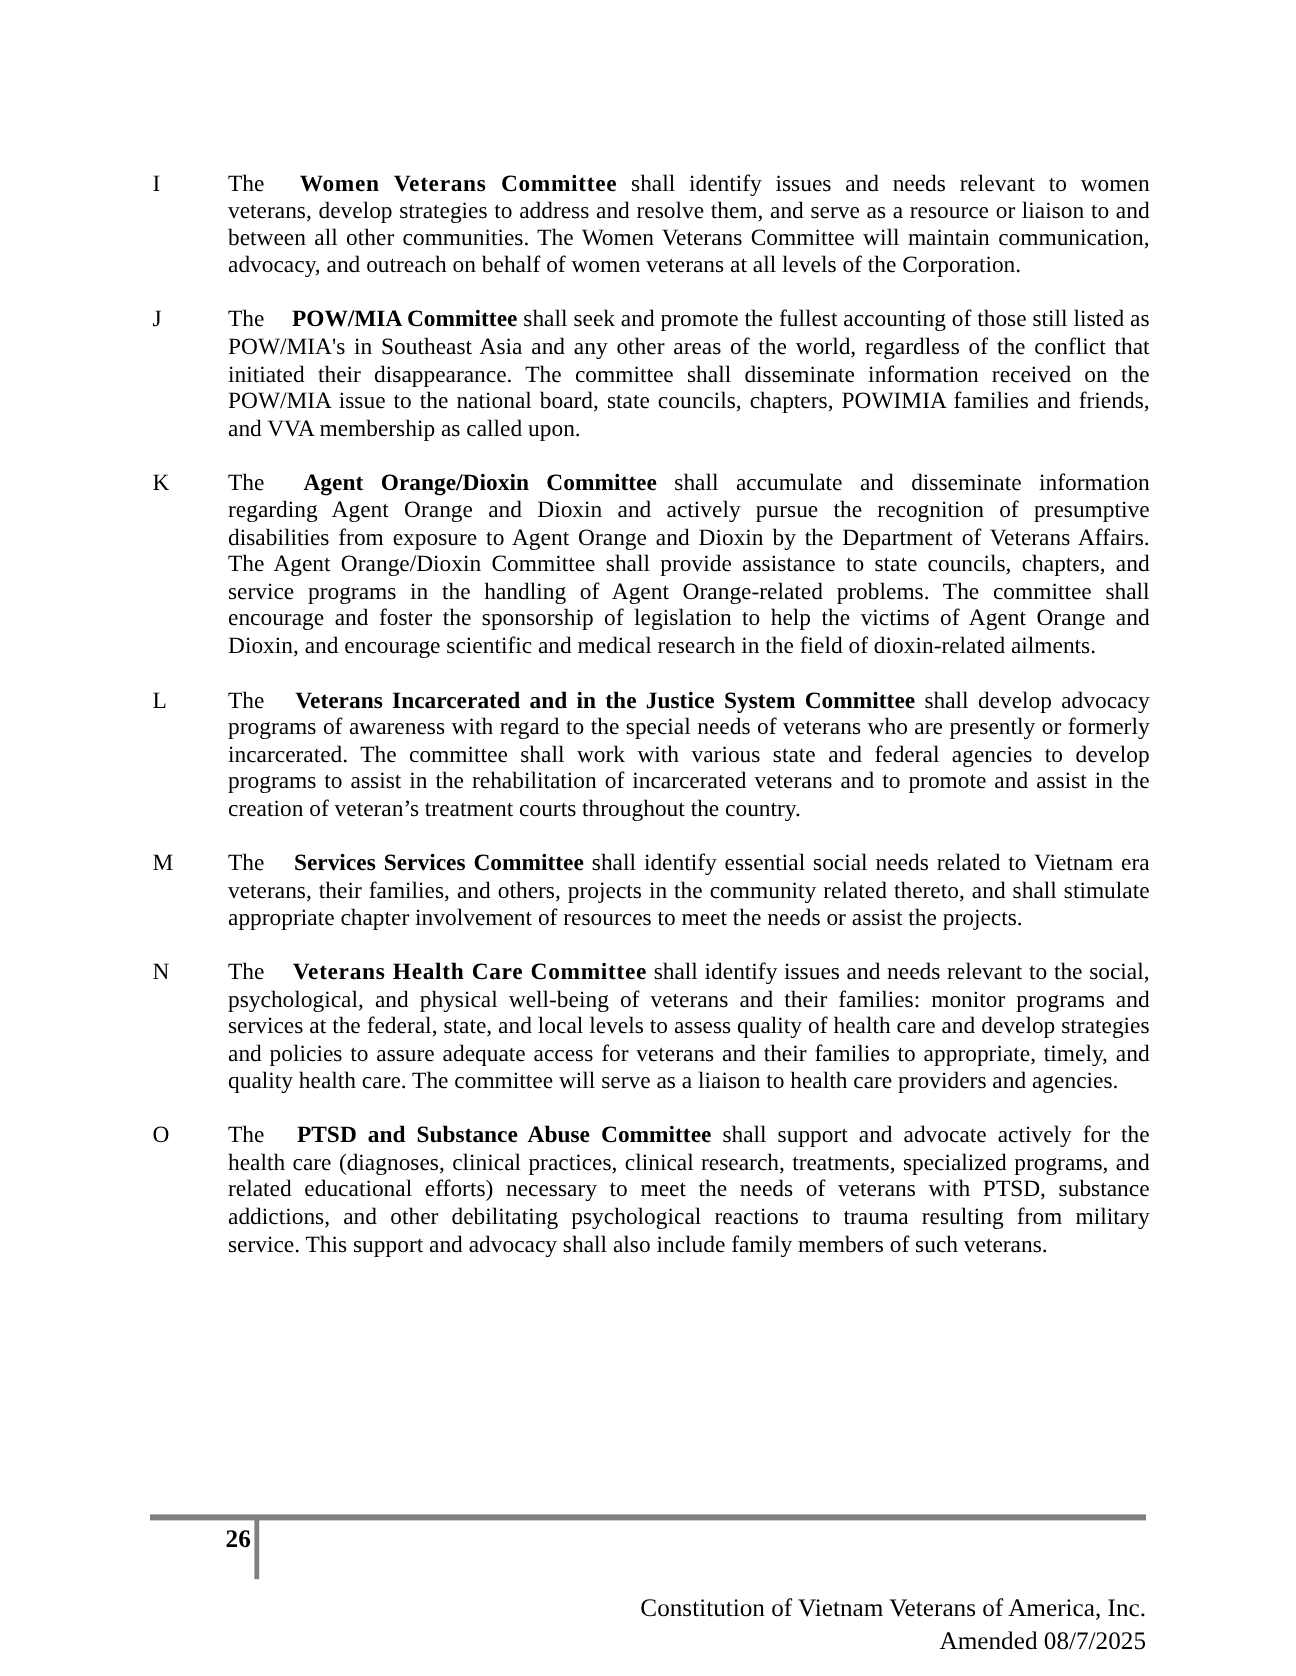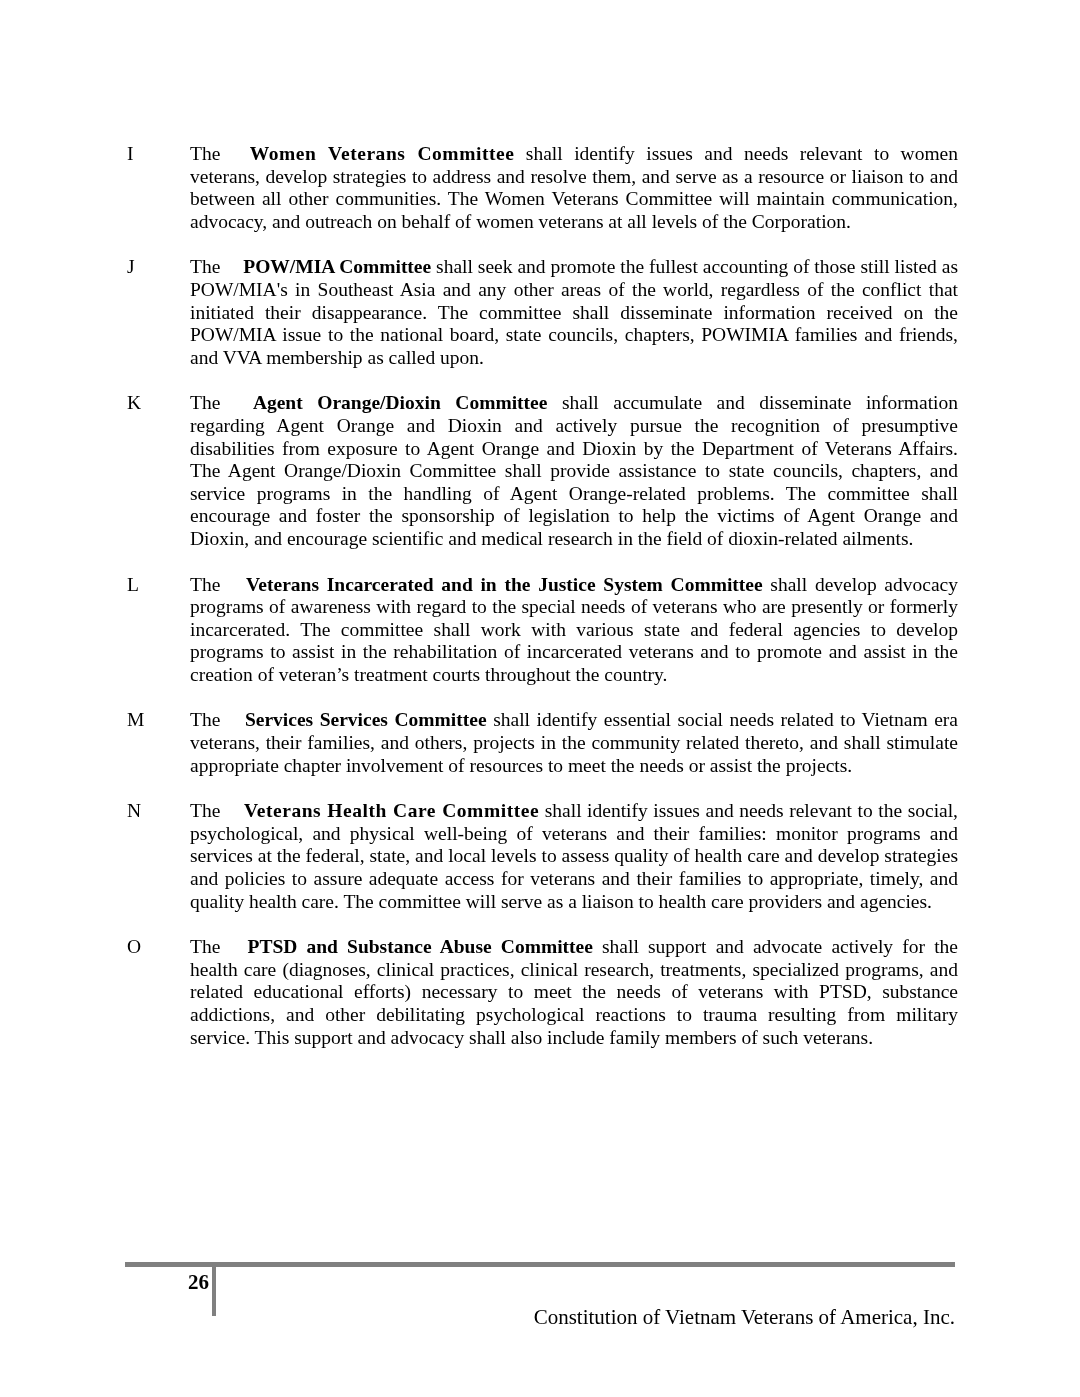--- a/index.html
+++ b/index.html
@@ -93,21 +93,21 @@
     top: 0;
     width: 830px;
     height: 5px;
     background: #808080;
   }
 
   .footer-inner {
     position: relative;
     display: flex;
     align-items: center;
-    padding-top: 2px;
+    padding-top: 25px;
   }
 
   .footer-pageno {
     position: absolute;
     left: 44px;
     top: 7px;
     width: 40px;
     text-align: right;
     font-size: 21px;
     line-height: 27px;
@@ -181,17 +181,18 @@
 
   </div>
 
   <div class="footer">
     <div class="footer-rule"></div>
     <div class="footer-inner">
       <div class="footer-pageno">26</div>
       <div class="footer-divider"></div>
       <div class="footer-text">
         <span class="footer-line">Constitution of Vietnam Veterans of America, Inc.</span>
+        <span class="footer-line">Amended 08/7/2025</span>
       </div>
     </div>
   </div>
 
 </div>
 
 </body></html>

